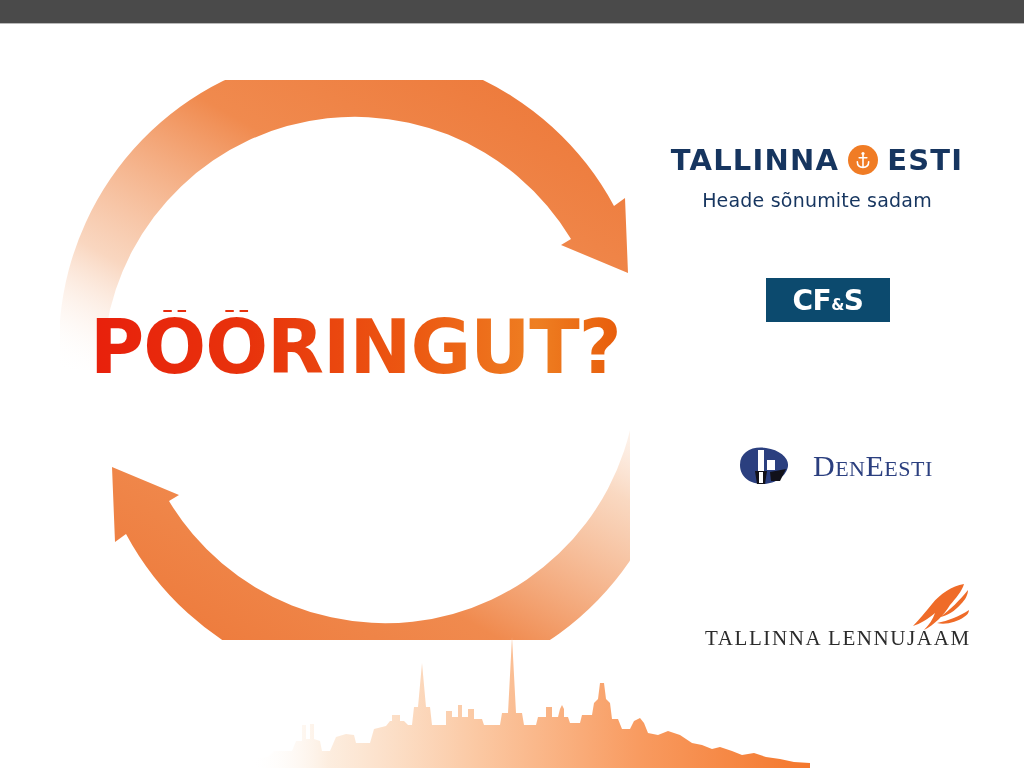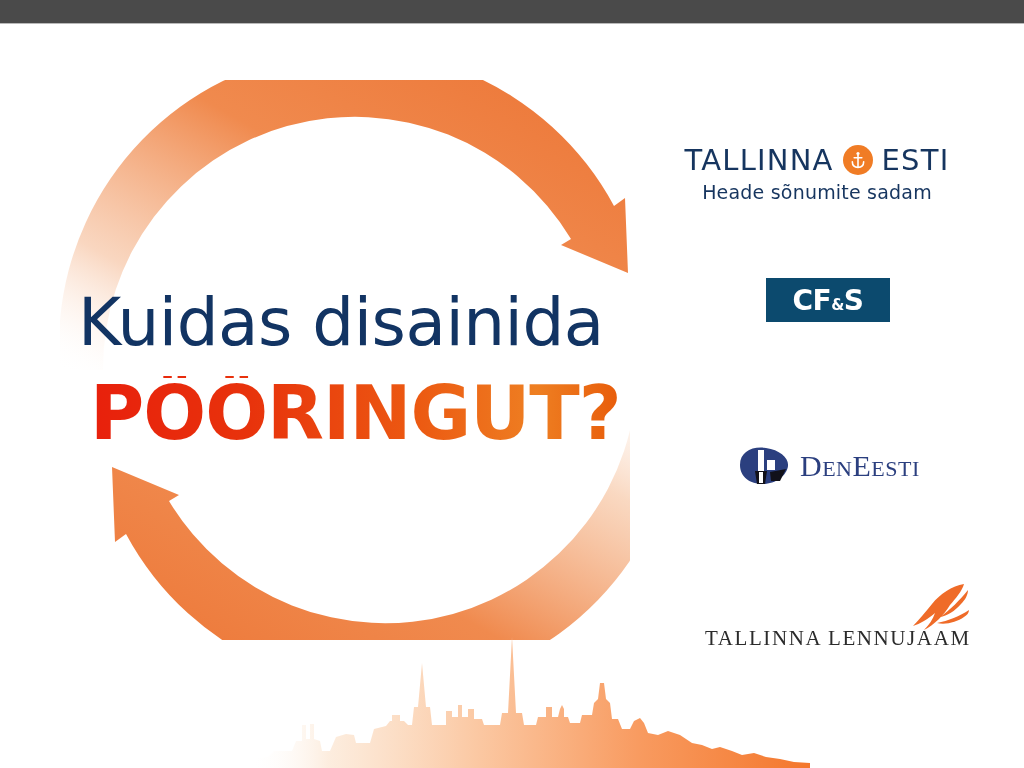--- a/index.html
+++ b/index.html
@@ -93,37 +93,37 @@
   .logo-block { position: absolute; z-index: 10; }
 
   
   #logo-sadam { left: 672px; top: 118px; width: 290px; }
   #sadam-wordmark {
     display: flex;
     align-items: center;
     justify-content: center;
     gap: 9px;
     font-size: 29px;
-    font-weight: 400;
+    font-weight: 700;
     color: #16355f;
     letter-spacing: 1.2px;
     font-family: "DejaVu Sans", sans-serif;
   }
   #sadam-anchor-badge {
     width: 30px; height: 30px;
     border-radius: 50%;
     background: #f07c25;
     display: inline-flex;
     align-items: center;
     justify-content: center;
     flex: 0 0 auto;
   }
   #sadam-tagline {
     text-align: center;
-    margin-top: 4px;
+    margin-top: 12px;
     font-size: 19px;
     color: #16355f;
     font-family: "DejaVu Sans", sans-serif;
     letter-spacing: 0.2px;
   }
 
   
   #logo-cfs { left: 766px; top: 253px; }
   #cfs-box {
     width: 124px; height: 44px;
@@ -141,20 +141,21 @@
   }
   #cfs-text .amp { font-size: 15px; vertical-align: baseline; }
 
   
   #logo-deneesti { left: 736px; top: 418px; display: flex; align-items: center; gap: 8px; }
   #deneesti-text {
     font-family: "Liberation Serif", serif;
     color: #2b3f7f;
     font-size: 30px;
     letter-spacing: 0.5px;
+    margin-left: 13px;
   }
   #deneesti-text .sm { font-size: 22px; }
 
   
   #logo-lennujaam { left: 700px; top: 555px; width: 270px; height: 70px; }
   #lennujaam-text {
     position: absolute;
     left: 5px; top: 30px;
     font-family: "Liberation Serif", serif;
     font-size: 21px;
@@ -236,21 +237,20 @@
       L 272,88 L 274,100 L 286,100 L 288,92 L 296,92 L 296,82 L 302,82
       L 302,92 L 308,92 L 310,84 L 312,80 L 314,84 L 314,92 L 318,92
       L 320,98 L 330,98 L 332,90 L 342,90 L 344,78 L 348,74 L 350,58
       L 354,58 L 356,74 L 360,78 L 362,94 L 368,94 L 372,104 L 380,104
       L 384,96 L 390,93 L 394,98 L 398,108 L 408,110 L 418,106 L 430,110
       L 442,118 L 452,120 L 462,124 L 470,122 L 482,126 L 492,130
       L 504,128 L 516,132 L 530,134 L 544,137 L 560,138 L 560,145 Z"></path>
   </svg>
 
   <div id="headline">
-    <span id="title-line1">Kuidas disainida</span>
     <span id="title-line2">PÖÖRINGUT?</span>
   </div>
 
   <div class="logo-block" id="logo-sadam">
     <div id="sadam-wordmark">
       <span>TALLINNA</span>
       <span id="sadam-anchor-badge">
         <svg width="20" height="20" viewBox="0 0 24 24" aria-hidden="true">
           <g fill="none" stroke="#ffffff" stroke-width="1.9" stroke-linecap="round">
             <circle cx="12" cy="4.2" r="1.9" fill="#ffffff" stroke="none"></circle>

